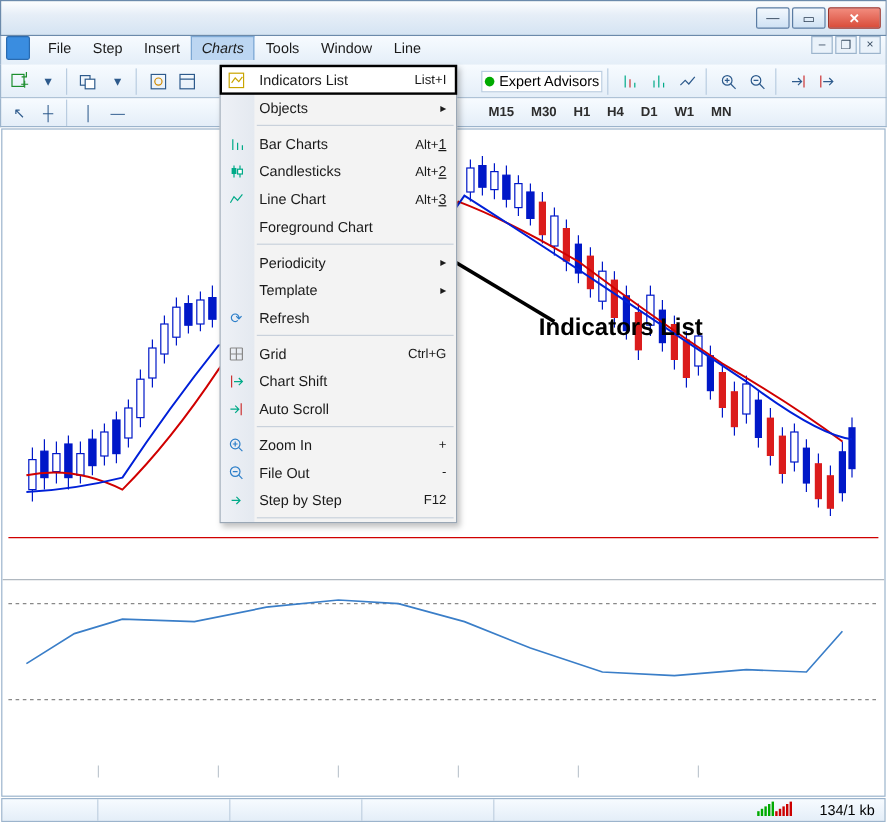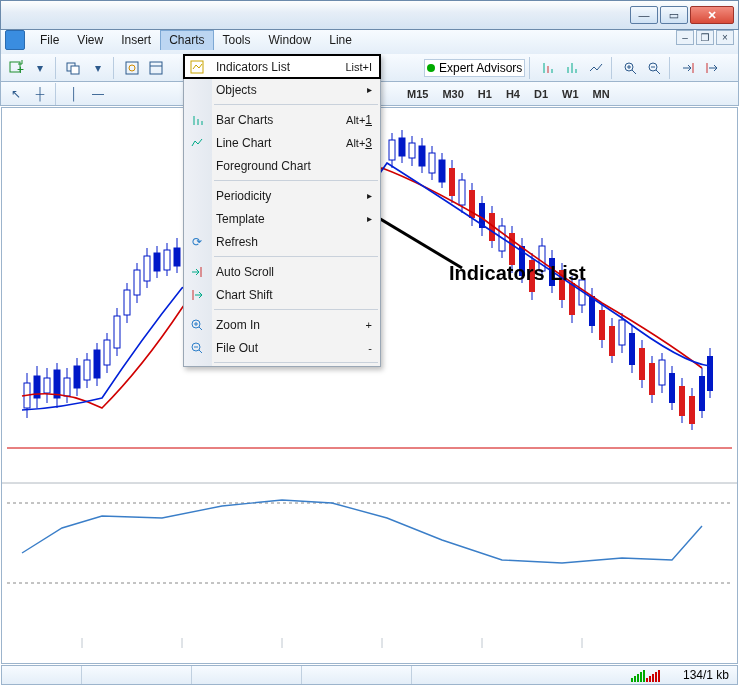--- a/index.html
+++ b/index.html
@@ -6,42 +6,42 @@
 body { background: #fff; width: 739px; height: 686px; position: relative; overflow: hidden; }
 
 
 .titlebar { height: 30px; background: linear-gradient(#fdfefe,#e6eef7 40%,#d5e4f3); border: 1px solid #6b8aab; display: flex; align-items: center; justify-content: flex-end; padding-right: 4px; }
 .win-btn { width: 28px; height: 18px; margin-left: 2px; border: 1px solid #5a7ca3; border-radius: 2px; background: linear-gradient(#f3f8fd,#cfe2f4); display: flex; align-items: center; justify-content: center; font-size: 11px; color: #2b3d52; }
 .win-close { width: 44px; background: linear-gradient(#f28c7e,#d94c3a); color: #fff; border-color: #9e332a; font-weight: bold; }
 
 .menubar { height: 24px; background: linear-gradient(#f7fbff,#e4eef8); border-left:1px solid #9cb4cc; border-right:1px solid #9cb4cc; display: flex; align-items: flex-start; padding-left: 4px; }
 .mb-icon { width: 20px; height: 20px; background: #3a8de0; border: 1px solid #2a6bb0; border-radius: 2px; margin-right: 6px; }
 .mb-item { padding: 3px 9px; color: #1a1a1a; cursor: default; }
-.mb-item.open { background: #bcd6f2; border: 1px solid #7da8d4; border-bottom: none; padding: 2px 8px 3px 8px; }
+.mb-item.open { background: #bcd6f2; border: 1px solid #7da8d4; border-bottom: none; padding: 2px 8px 3px 8px; font-style: italic; }
 .mb-right { margin-left: auto; display:flex; gap:2px; padding-right:4px;}
 .mb-rbtn { width:18px; height:15px; border:1px solid #9cb4cc; background:#eaf2fa; font-size:10px; display:flex; align-items:center; justify-content:center; color:#374b61;}
 
 .toolbar { height: 28px; background: linear-gradient(#f7fbff,#e4eef8); border:1px solid #9cb4cc; border-top:none; display:flex; align-items:center; padding: 0 4px; gap:2px;}
 .t-btn { width:22px; height:22px; border:1px solid transparent; display:flex; align-items:center; justify-content:center; color:#2d5a8c;}
 .t-sep{ width:4px; height:22px; border-left:1px solid #b9cce0; margin:0 2px;}
-.ea-box{ height:18px; border:1px solid #b9cce0; background:#fff; padding:0 2px; display:flex; align-items:center; gap:4px;margin-left:23px;}
+.ea-box{ height:18px; border:1px solid #b9cce0; background:#fff; padding:0 2px; display:flex; align-items:center; gap:4px;}
 .ea-dot{width:8px;height:8px;border-radius:50%;background:#0a0;}
 
 .toolbar2 { height: 24px; background: linear-gradient(#f7fbff,#e4eef8); border-left:1px solid #9cb4cc; border-right:1px solid #9cb4cc; border-bottom:1px solid #9cb4cc; display:flex; align-items:center; padding: 0 4px; gap:2px; overflow:hidden;}
 .tf-btn { padding:1px 5px; color:#2d2d2d; border:1px solid transparent; font-size:11px;font-weight:bold;}
 
 .chart-area { position:absolute; left:1px; top:107px; right:1px; bottom:22px; background:#fff; border:1px solid #9cb4cc;}
 .chart-svg { width:100%; height:100%; display:block;}
 
 .annotation { position:absolute; left:447px; top:154px; font-weight:bold; font-size:20px; color:#000;}
 .annot-line { position:absolute; left:310px; top:70px; width:170px; height:100px; pointer-events:none;}
 
 .statusbar { position:absolute; left:1px; right:1px; bottom:1px; height:20px; background:linear-gradient(#f7fbff,#e4eef8); border:1px solid #9cb4cc; display:flex; align-items:center;}
 .st-cell { height:100%; border-right:1px solid #c0d0e0; width:80px;}
-.st-right { margin-left:auto; display:flex; align-items:flex-end; gap:23px; padding-right:8px;}
+.st-right { margin-left:auto; display:flex; align-items:flex-start; gap:23px; padding-right:8px;}
 .conn-bars { display:flex; gap:1px; align-items:flex-end;}
 .cb { width:2px; background:#0a0;}
 .cb.r{ background:#c00;}
 
 
 .dropdown { position:absolute; left:183px; top:54px; width:198px; background:#f3f3f3; border:1px solid #9aa7b5; box-shadow:2px 3px 5px rgba(0,0,0,.25); z-index:500;}
 .dd-gutter { position:absolute; left:0; top:0; bottom:0; width:28px; background:linear-gradient(to right,#eef1f6,#e4e9f0);}
 .dd-item { position:relative; height:23px; display:flex; align-items:center; padding-left:32px; padding-right:8px; color:#1a1a1a;}
 .dd-item .sc { margin-left:auto; color:#1a1a1a; font-size:11px;}
 .dd-item .ic { position:absolute; left:5px; width:16px; height:16px; display:flex; align-items:center; justify-content:center; font-size:12px;}
@@ -56,21 +56,21 @@
 
 <div class="titlebar">
   <div class="win-btn">—</div>
   <div class="win-btn">▭</div>
   <div class="win-btn win-close">✕</div>
 </div>
 
 <div class="menubar">
   <div class="mb-icon"></div>
   <div class="mb-item">File</div>
-  <div class="mb-item">View</div>
+  <div class="mb-item">Step</div>
   <div class="mb-item">Insert</div>
   <div class="mb-item open">Charts</div>
   <div class="mb-item">Tools</div>
   <div class="mb-item">Window</div>
   <div class="mb-item">Line</div>
   <div class="mb-right">
     <div class="mb-rbtn">–</div>
     <div class="mb-rbtn">❐</div>
     <div class="mb-rbtn">×</div>
   </div>
@@ -341,20 +341,32 @@
           <line x1="8" y1="12" x2="8" y2="6" stroke="#0a8"></line>
           <line x1="12" y1="12" x2="12" y2="8" stroke="#0a8"></line>
         </svg>
       </span>
     <span>Bar Charts</span>
     <span class="sc">Alt+<span class="underline">1</span></span>
   </div>
   <div class="dd-item">
     <span class="ic">
         <svg width="14" height="14">
+          <line x1="5" y1="2" x2="5" y2="12" stroke="#0a8"></line>
+          <rect x="3" y="4" width="4" height="5" fill="#0a8"></rect>
+          <line x1="10" y1="2" x2="10" y2="12" stroke="#0a8"></line>
+          <rect x="8" y="5" width="4" height="4" fill="#fff" stroke="#0a8"></rect>
+        </svg>
+      </span>
+    <span>Candlesticks</span>
+    <span class="sc">Alt+<span class="underline">2</span></span>
+  </div>
+  <div class="dd-item">
+    <span class="ic">
+        <svg width="14" height="14">
           <path d="M2 10 L5 5 L8 8 L12 3" fill="none" stroke="#0a8"></path>
         </svg>
       </span>
     <span>Line Chart</span>
     <span class="sc">Alt+<span class="underline">3</span></span>
   </div>
   <div class="dd-item">
     <span>Foreground Chart</span>
   </div>
   <div class="dd-sep"></div>
@@ -367,34 +379,43 @@
     <span class="sub-arrow">▸</span>
   </div>
   <div class="dd-item">
     <span class="ic" style="color:#2d7fc9">⟳</span>
     <span>Refresh</span>
   </div>
   <div class="dd-sep"></div>
   <div class="dd-item">
     <span class="ic">
         <svg width="14" height="14">
+          <path d="M2 2 H12 M2 7 H12 M2 12 H12 M2 2 V12 M7 2 V12 M12 2 V12" stroke="#888" fill="none"></path>
+        </svg>
+      </span>
+    <span>Grid</span>
+    <span class="sc">Ctrl+G</span>
+  </div>
+  <div class="dd-item">
+    <span class="ic">
+        <svg width="14" height="14">
+          <line x1="3" y1="2" x2="3" y2="12" stroke="#c33"></line>
+          <path d="M5 7 H12 M9 4 L12 7 L9 10" stroke="#0a8" fill="none"></path>
+        </svg>
+      </span>
+    <span>Chart Shift</span>
+  </div>
+  <div class="dd-item">
+    <span class="ic">
+        <svg width="14" height="14">
           <line x1="11" y1="2" x2="11" y2="12" stroke="#c33"></line>
           <path d="M2 7 H9 M6 4 L9 7 L6 10" stroke="#0a8" fill="none"></path>
         </svg>
       </span>
     <span>Auto Scroll</span>
-  </div>
-  <div class="dd-item">
-    <span class="ic">
-        <svg width="14" height="14">
-          <line x1="3" y1="2" x2="3" y2="12" stroke="#c33"></line>
-          <path d="M5 7 H12 M9 4 L12 7 L9 10" stroke="#0a8" fill="none"></path>
-        </svg>
-      </span>
-    <span>Chart Shift</span>
   </div>
   <div class="dd-sep"></div>
   <div class="dd-item">
     <span class="ic">
         <svg width="14" height="14">
           <circle cx="6" cy="6" r="4" fill="none" stroke="#2d7fc9"></circle>
           <line x1="9" y1="9" x2="12" y2="12" stroke="#2d7fc9"></line>
           <line x1="4" y1="6" x2="8" y2="6" stroke="#2d7fc9"></line>
           <line x1="6" y1="4" x2="6" y2="8" stroke="#2d7fc9"></line>
         </svg>
@@ -405,20 +426,29 @@
   <div class="dd-item">
     <span class="ic">
         <svg width="14" height="14">
           <circle cx="6" cy="6" r="4" fill="none" stroke="#2d7fc9"></circle>
           <line x1="9" y1="9" x2="12" y2="12" stroke="#2d7fc9"></line>
           <line x1="4" y1="6" x2="8" y2="6" stroke="#2d7fc9"></line>
         </svg>
       </span>
     <span>File Out</span>
     <span class="sc">-</span>
+  </div>
+  <div class="dd-item">
+    <span class="ic">
+        <svg width="14" height="14">
+          <path d="M3 7 H10 M7 4 L10 7 L7 10" stroke="#0a8" fill="none"></path>
+        </svg>
+      </span>
+    <span>Step by Step</span>
+    <span class="sc">F12</span>
   </div>
   <div class="dd-sep"></div>
 </div>
 
 <div class="statusbar">
   <div class="st-cell"></div>
   <div class="st-cell" style="width:110px"></div>
   <div class="st-cell" style="width:110px"></div>
   <div class="st-cell" style="width:110px"></div>
   <div class="st-right">

